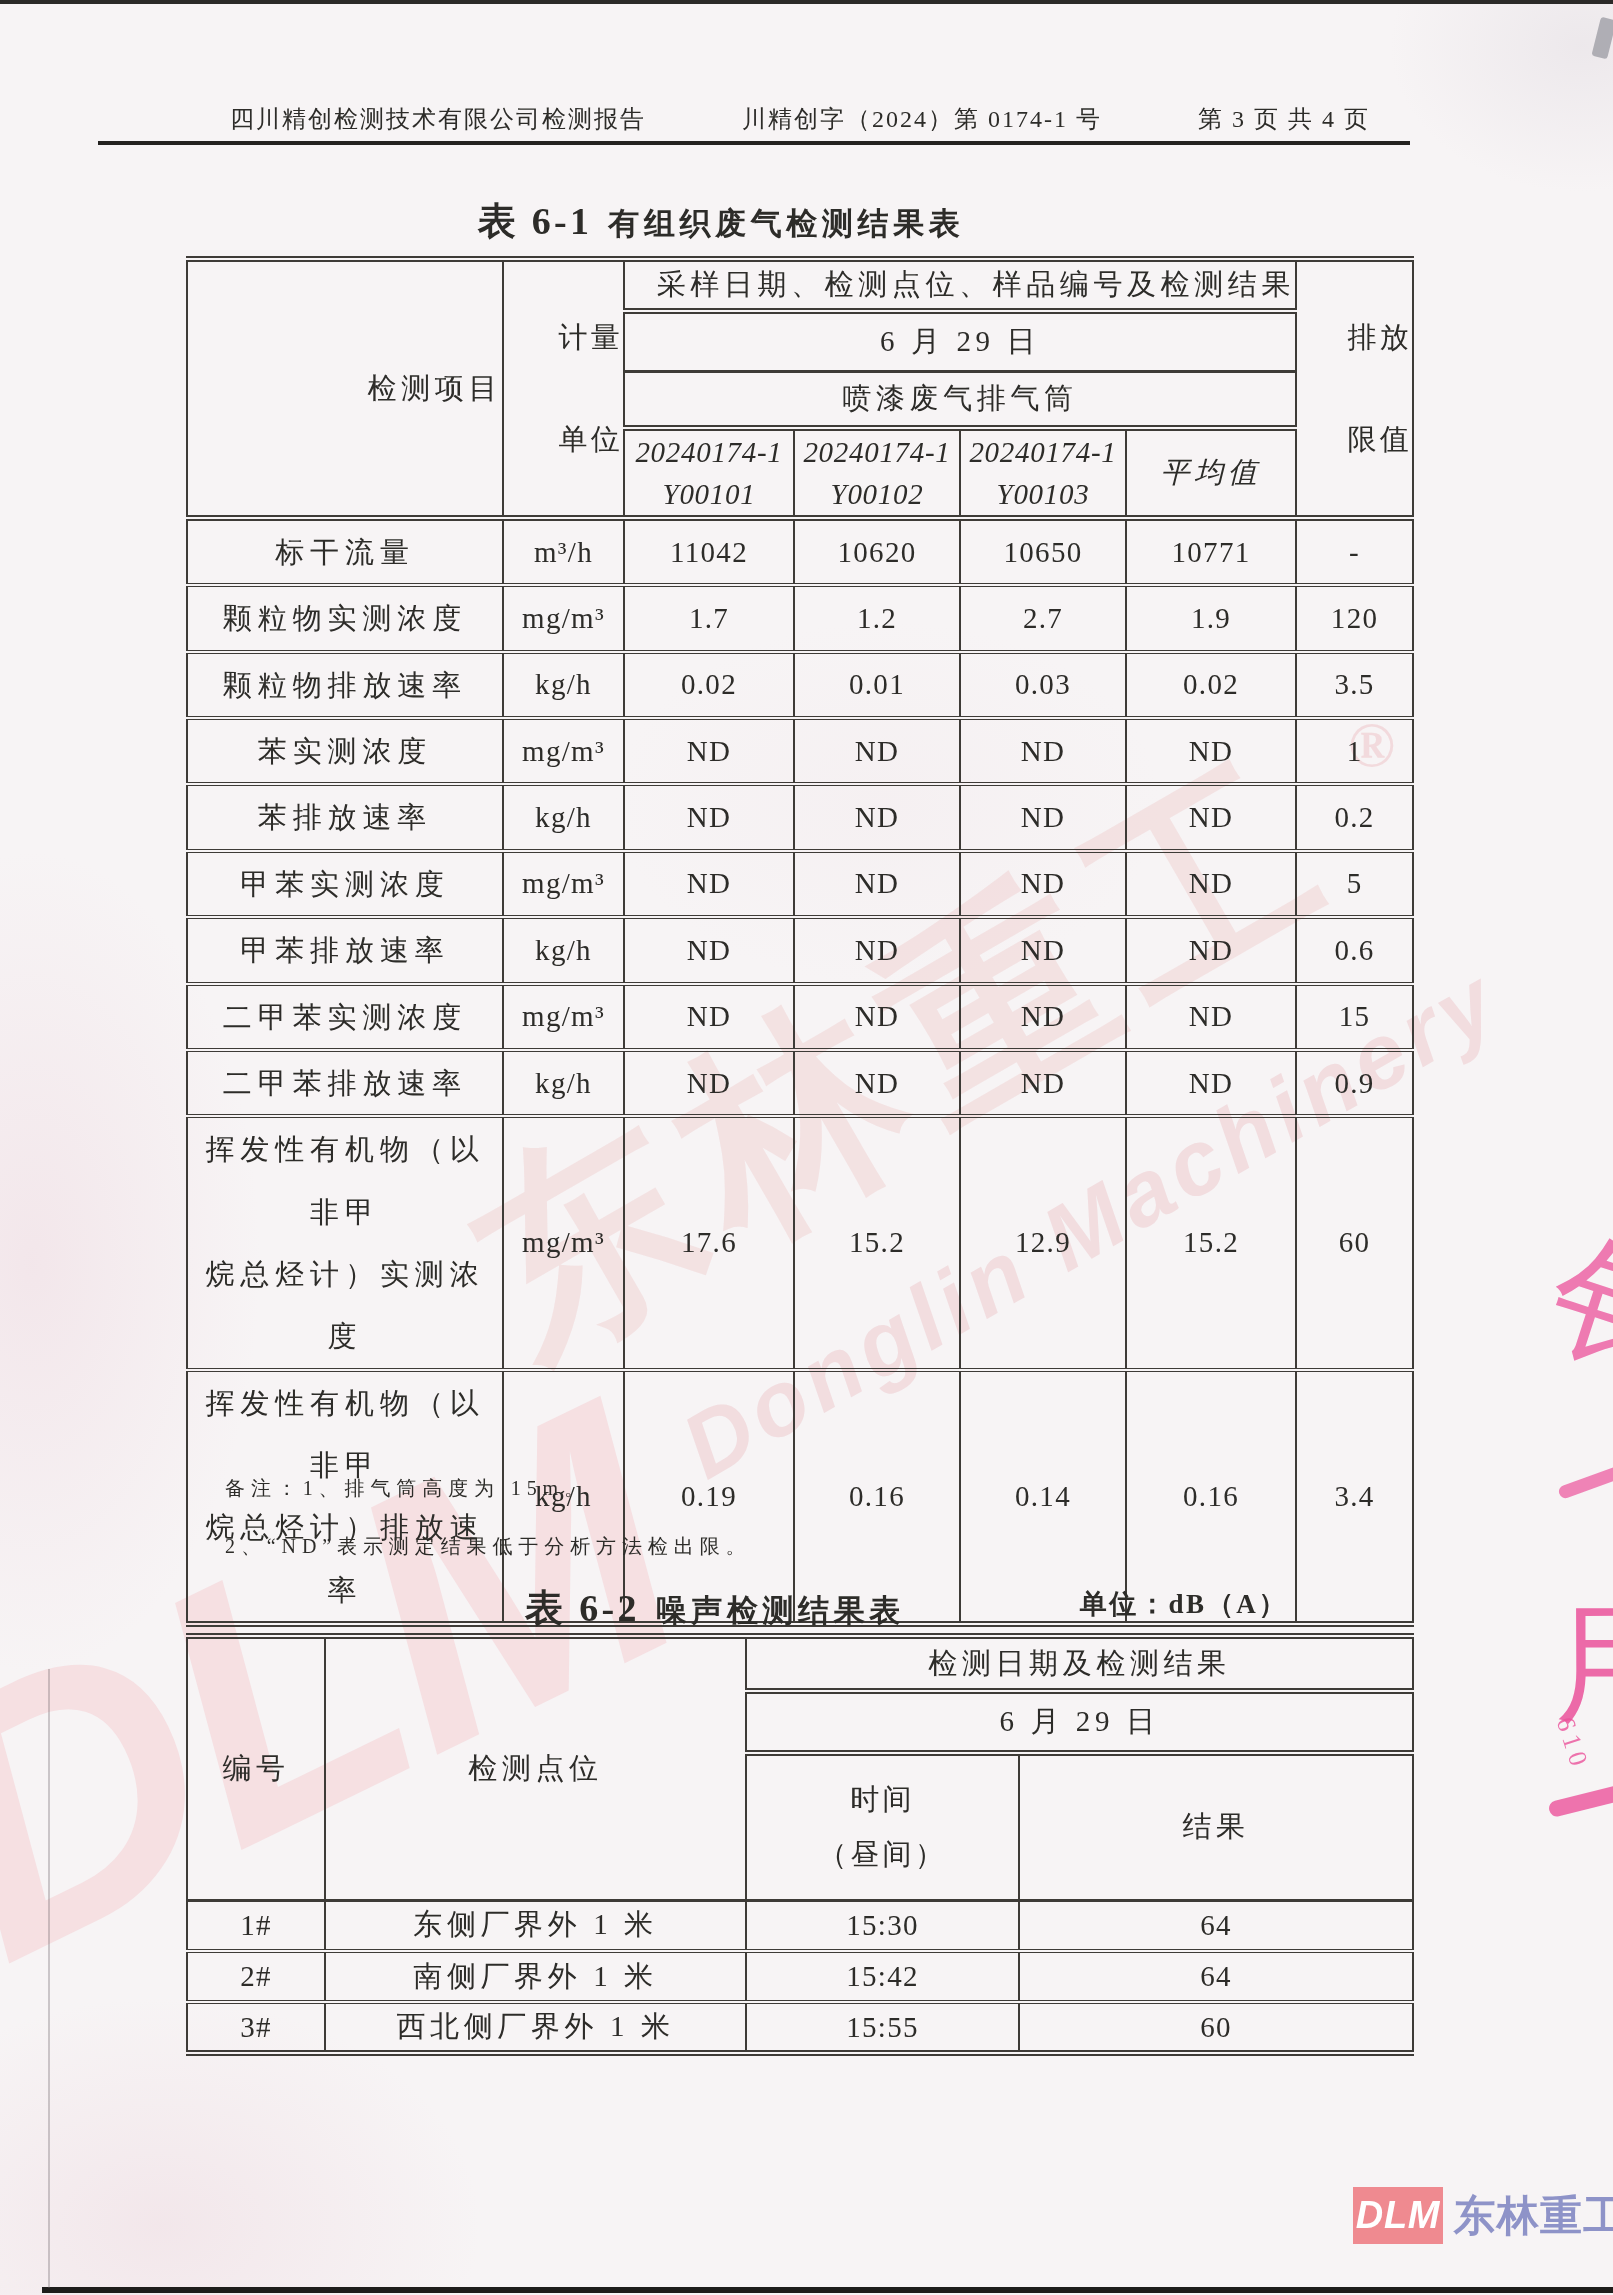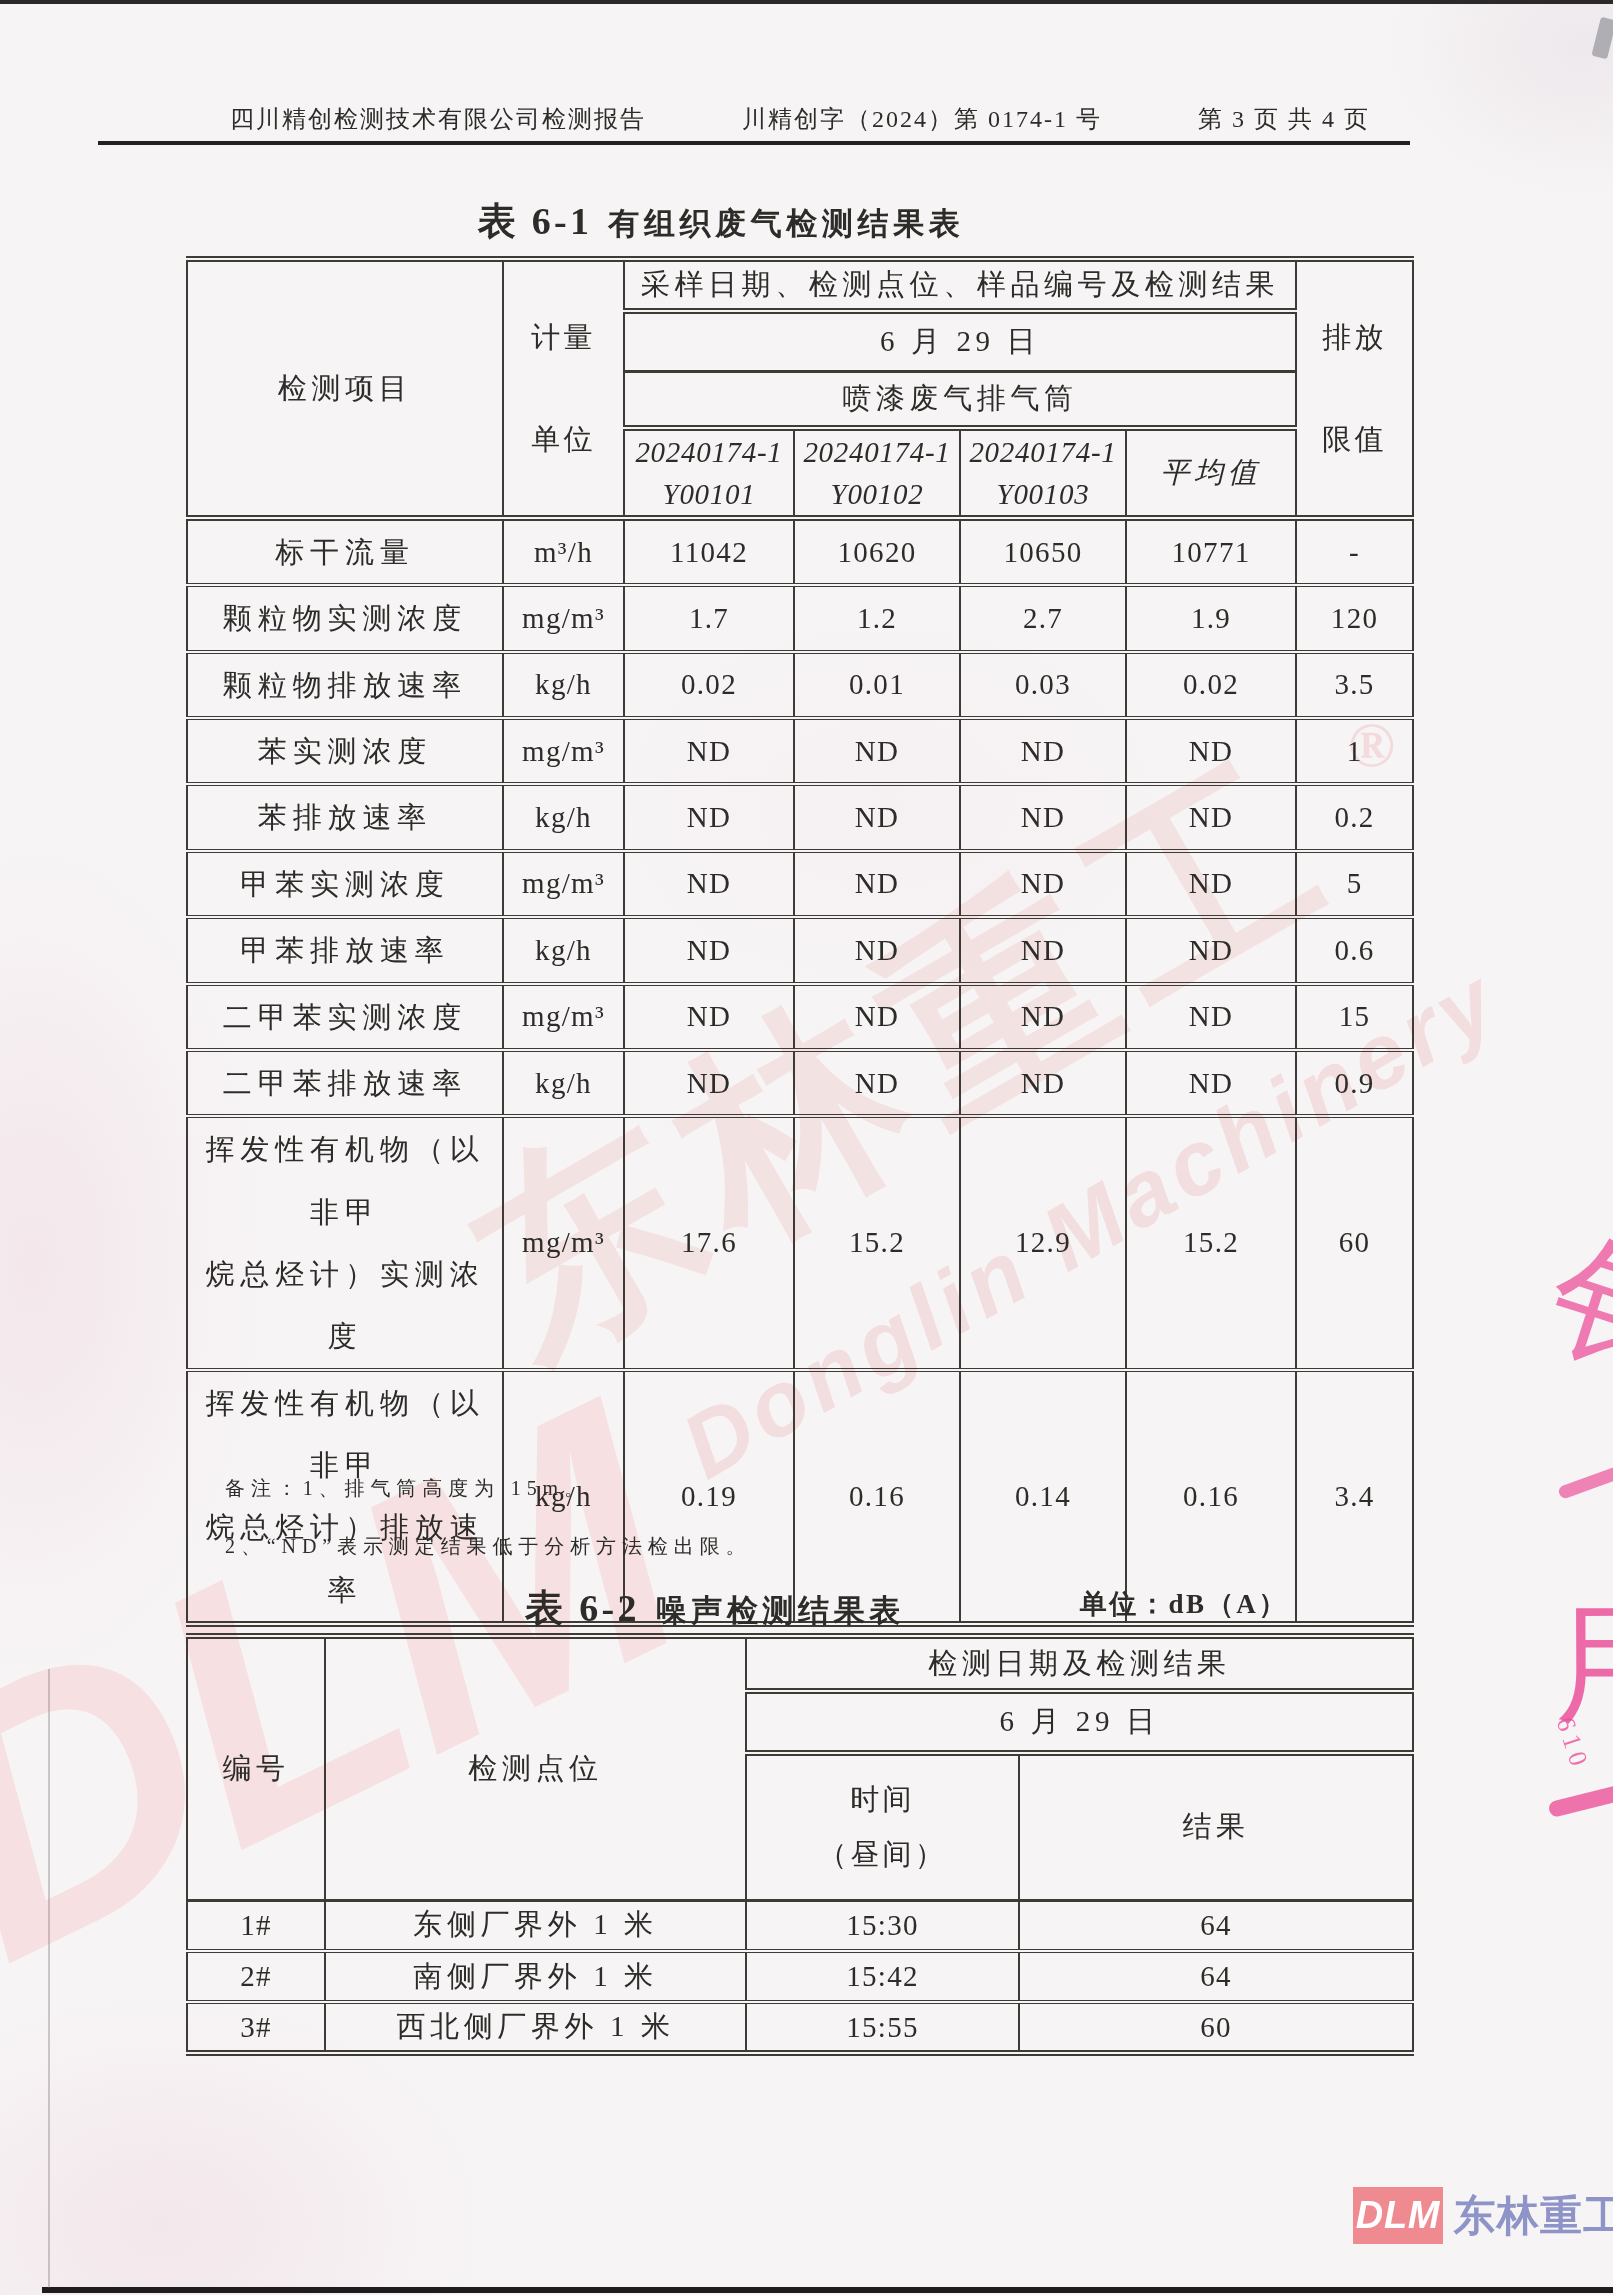--- a/index.html
+++ b/index.html
@@ -59,21 +59,21 @@
   .note1{top:1475px;}
   .note2{top:1533px;}
   .t2-titlebar{position:absolute;left:186px;top:1583px;width:1182px;z-index:1;}
   .t2-center{display:block;text-align:center;transform:translateX(-62px);}
   .t2-unit{position:absolute;right:80px;top:2.6px;font-size:27px;letter-spacing:2.6px;font-weight:600;}
   
   .rt{position:absolute;border-collapse:collapse;table-layout:fixed;z-index:1;background:transparent;}
   .rt td{border:2px solid #3e3b37;text-align:center;vertical-align:middle;
     font-size:29px;padding:0;overflow:hidden;}
   .t1{left:186px;top:256px;width:1226px;}
-  .t1 tr.h1 > td{border-top:6.5px double #3e3b37;border-bottom:6.5px double #3e3b37;}
+  .t1 tr.h1 > td{border-top:6.5px double #3e3b37;border-bottom:6.5px double #3e3b37;text-align:right;}
   .t1 tr.h2 > td{border-bottom:3.3px solid #3e3b37;}
   .t1 tr.h3 > td{border-bottom:6.5px double #3e3b37;border-radius:7px;}
   .t1 tr.h4 > td{border-bottom:6.5px double #3e3b37;}
   .t1 tr.dr  > td{border-bottom:4.6px double #3e3b37;}
   .t1 tr.last > td{border-bottom:6.5px double #3e3b37;}
   .t1 tr.h1{height:52px;} .t1 tr.h2{height:60px;} .t1 tr.h3{height:57px;} .t1 tr.h4{height:77px;font-style:italic;}
   .t1 tr.dr{height:62px;} .t1 tr.vtall{height:153px;}
   .t2{left:186px;top:1633px;width:1226px;}
   .t2 tr.g1 > td{border-top:6.5px double #3e3b37;border-bottom:6.5px double #3e3b37;}
   .t2 tr.g1 > td.nohv{border-bottom:3.9px solid #3e3b37;}

